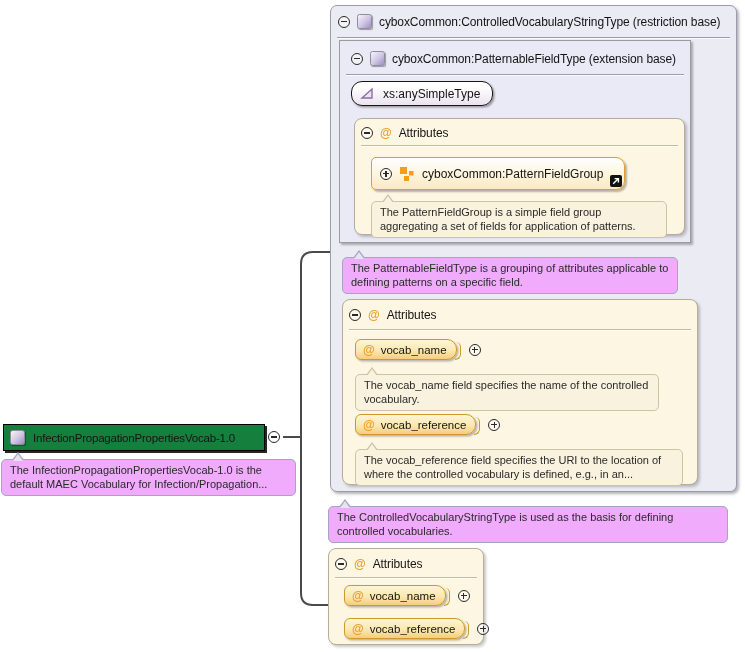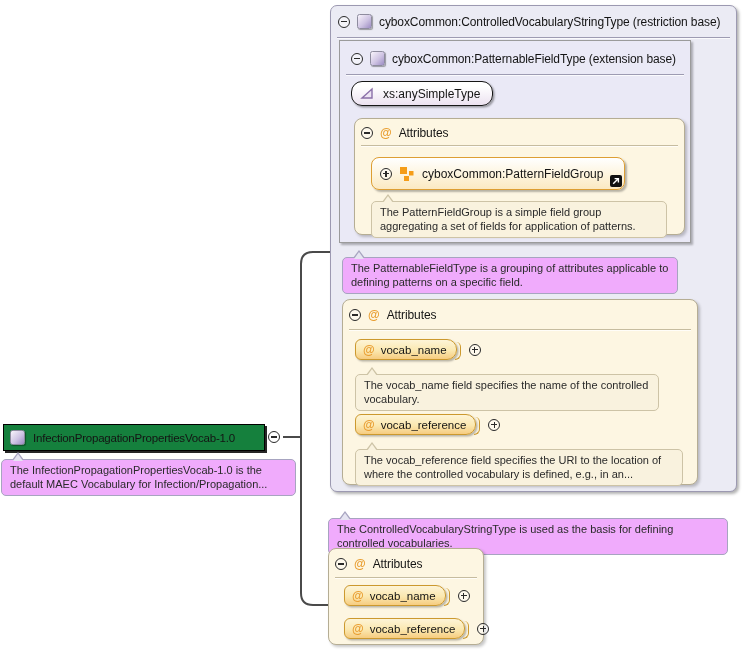--- a/index.html
+++ b/index.html
@@ -111,21 +111,21 @@
       </div>
 
       <div class="abs attr-box" style="left:14px;top:77px;width:331px;height:117px;">
         <div class="abs hdr" style="left:6px;top:7px;">
           <span class="tgl"></span>
           <span class="at">@</span>
           <span class="hdr-label">Attributes</span>
         </div>
         <div class="sep tan" style="left:6px;right:6px;top:26px;"></div>
 
-        <div class="abs group-box" style="left:16px;top:38px;width:254px;height:33px;border-radius:8px;">
+        <div class="abs group-box" style="left:16px;top:38px;width:254px;height:33px;">
           <span class="tgl plus"></span>
           <svg width="14" height="14">
             <rect x="0" y="0" width="7" height="7" fill="#f59d18"></rect>
             <rect x="9" y="4" width="4.5" height="4.5" fill="#f59d18"></rect>
             <rect x="4" y="9" width="5" height="5" fill="#f59d18"></rect>
           </svg>
           <span>cyboxCommon:PatternFieldGroup</span>
           <svg width="12" height="12" style="position:absolute;right:2px;bottom:2px;">
             <rect width="12" height="12" rx="2" fill="#111"></rect>
             <path d="M3.2 8.8 L8.2 3.8 M4.6 3.6 H8.4 V7.4" stroke="#fff" stroke-width="1.4" fill="none"></path>
@@ -158,21 +158,21 @@
         <span class="attr-pill">
           <span class="at">@</span>
           <span>vocab_reference</span>
         </span>
         <span class="tgl plus" style="margin-left:4px;"></span>
       </div>
       <div class="abs callout cream" style="left:12px;top:149px;width:328px;">The vocab_reference field specifies the URI to the location of where the controlled vocabulary is defined, e.g., in an...</div>
     </div>
   </div>
 
-  <div class="abs callout purple" style="left:328px;top:506px;width:400px;margin-top:12px;">The ControlledVocabularyStringType is used as the basis for defining controlled vocabularies.</div>
+  <div class="abs callout purple" style="left:328px;top:506px;width:400px;">The ControlledVocabularyStringType is used as the basis for defining controlled vocabularies.</div>
 
   <div class="abs attr-box" style="left:328px;top:548px;width:156px;height:97px;">
     <div class="abs hdr" style="left:6px;top:8px;">
       <span class="tgl"></span>
       <span class="at">@</span>
       <span class="hdr-label">Attributes</span>
     </div>
     <div class="sep tan" style="left:6px;right:6px;top:28px;"></div>
 
     <div class="abs attr-row" style="left:15px;top:36px;">

